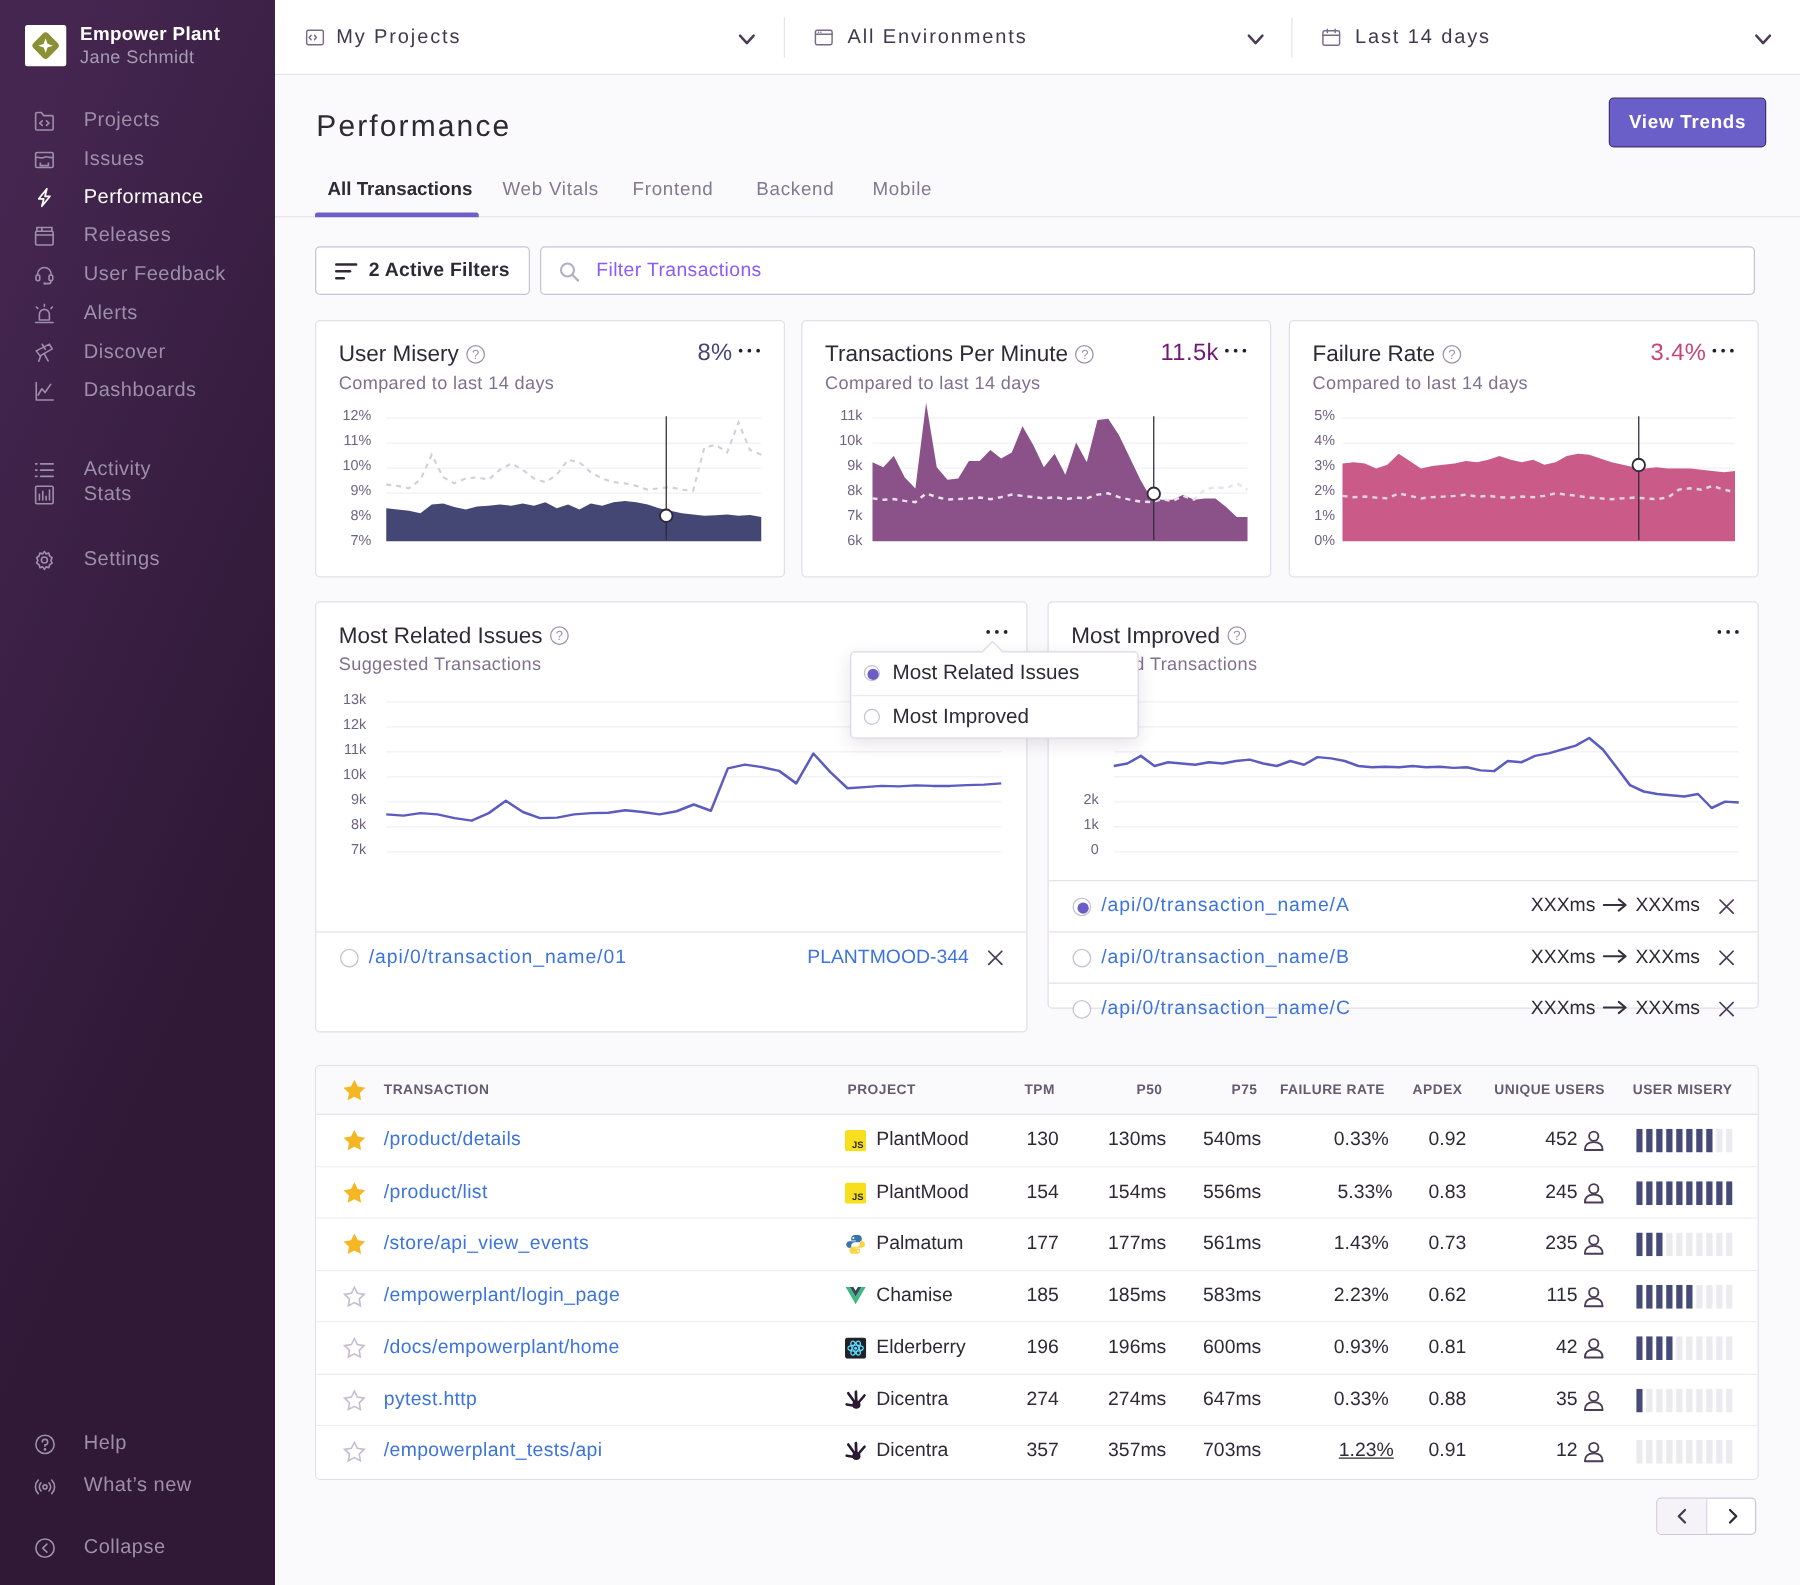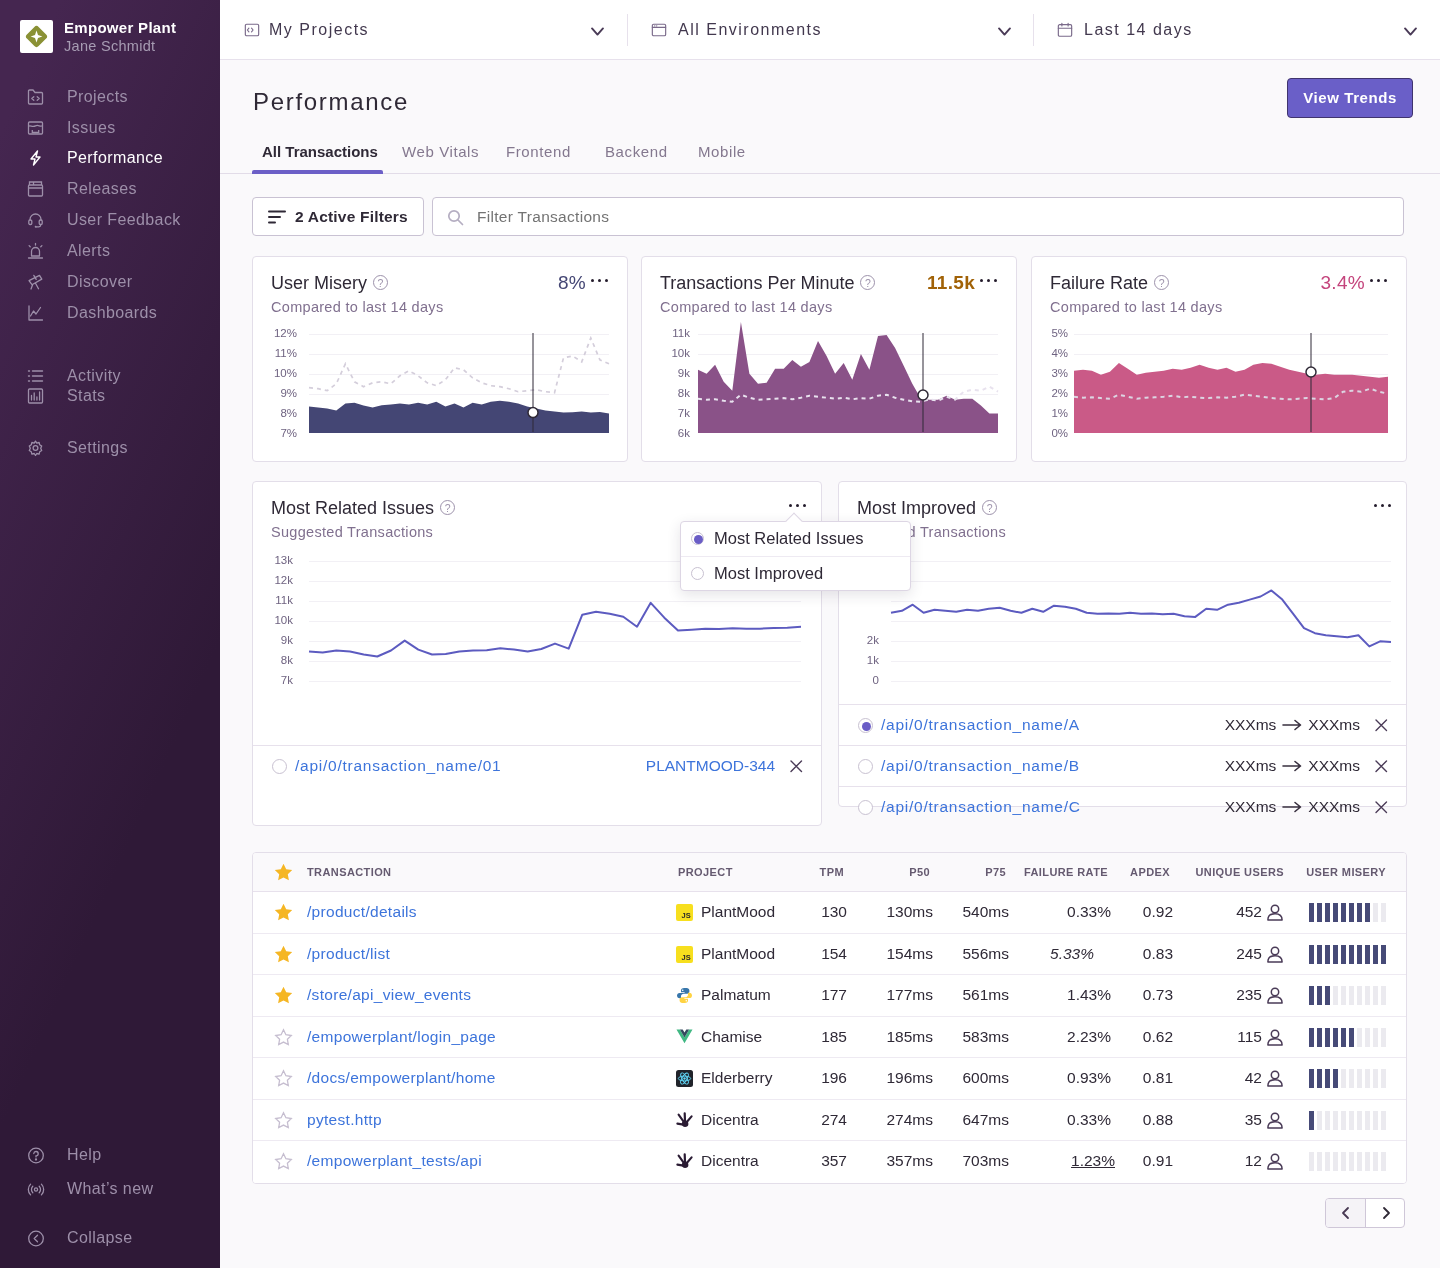--- a/index.html
+++ b/index.html
@@ -41,21 +41,21 @@
 #tabunderline { position:absolute; left:32px; bottom:0; width:131px; height:4px; background:#6c5fc7; border-radius:2px 2px 0 0; }
 
 
 #content { position:absolute; left:220px; top:174px; width:1220px; height:1094px; background:#faf9fb; }
 
 #filterbtn { position:absolute; left:32px; top:23px; width:172px; height:39px; background:#fff;
   border:1px solid #c9c2d3; border-radius:4px; font-size:15.5px; letter-spacing:.2px; font-weight:bold; color:#2f2936; }
 #filterbtn .ftxt { position:absolute; left:42px; top:10px; }
 #searchbox { position:absolute; left:212px; top:23px; width:972px; height:39px; background:#fff;
   border:1px solid #c9c2d3; border-radius:4px; }
-#searchbox .ph { position:absolute; left:44px; top:10px; font-size:15.5px; letter-spacing:.3px; color:#737373; }
+#searchbox .ph { position:absolute; left:44px; top:10px; font-size:15.5px; letter-spacing:.3px; color:#8b5cf6; }
 
 
 .card { position:absolute; background:#fff; border:1px solid #e3dee9; border-radius:4px; }
 .ctitle { position:absolute; left:18px; top:16px; font-size:18px; color:#2f2936; }
 .csub { position:absolute; left:18px; top:42px; font-size:14.5px; letter-spacing:.3px; color:#80708f; }
 .cval { position:absolute; top:15px; font-size:19px; letter-spacing:.3px; }
 .cdots { position:absolute; top:22px; height:3px; }
 .cdots i { display:block; float:left; width:3px; height:3px; border-radius:50%; background:#241c2c; margin-left:4px; }
 .qicon { display:inline-block; width:15px; height:15px; border:1px solid #9d92ab; border-radius:50%;
   color:#9d92ab; font-size:10.5px; line-height:14.5px; text-align:center; vertical-align:2px; margin-left:6px; }
@@ -329,21 +329,21 @@
       <svg style="position:absolute;left:56px;top:62px;overflow:visible;" width="300" height="114" viewBox="0 0 300 114">
       <path d="M0.0,87.6 L9.1,88.6 L18.2,89.6 L27.3,91.6 L36.4,84.6 L45.5,83.7 L54.5,86.6 L63.6,88.6 L72.7,86.2 L81.8,85.6 L90.9,84.6 L100.0,85.6 L109.1,83.7 L118.2,85.6 L127.3,82.7 L136.4,87.6 L145.5,84.6 L154.5,88.6 L163.6,83.7 L172.7,85.6 L181.8,82.7 L190.9,81.7 L200.0,82.7 L209.1,84.6 L218.2,87.6 L227.3,89.6 L236.4,91.6 L245.5,92.6 L254.5,93.6 L263.6,93.2 L272.7,92.6 L281.8,93.6 L290.9,93.0 L300.0,94.6 L300.0,114 L0.0,114 Z" fill="#444674"></path>
       <path d="M0.0,68.7 L9.1,69.7 L18.2,71.7 L27.3,64.8 L36.4,44.8 L45.5,62.8 L54.5,67.7 L63.6,63.8 L72.7,62.8 L81.8,64.8 L90.9,56.8 L100.0,51.8 L109.1,56.8 L118.2,63.8 L127.3,66.7 L136.4,60.8 L145.5,48.8 L154.5,50.8 L163.6,58.8 L172.7,63.8 L181.8,66.7 L190.9,67.7 L200.0,69.7 L209.1,72.7 L218.2,71.7 L227.3,70.7 L236.4,72.7 L245.5,73.7 L254.5,38.9 L263.6,36.9 L272.7,42.9 L281.8,19.0 L290.9,40.9 L300.0,44.8" class="dash" stroke="#d4cedb" stroke-width="1.7"></path>
       <line x1="224" y1="14" x2="224" y2="113" stroke="#2f2936" stroke-width="1"></line>
       <circle cx="224" cy="93.6" r="5" fill="#fff" stroke="#2f2936" stroke-width="1.5"></circle>
     </svg>
   </div>
   <div class="card" style="left:421px;top:82px;width:376px;height:206px;">
     <div class="ctitle">Transactions Per Minute<span class="qicon">?</span></div>
     <div class="csub">Compared to last 14 days</div>
-    <div class="cval" style="right:41px;color:#a16207;font-weight:bold;">11.5k</div>
+    <div class="cval" style="right:41px;color:#701a75;">11.5k</div>
     <div class="cdots" style="right:19px;">
         <i></i>
         <i></i>
         <i></i>
       </div>
     <div class="gridline" style="left:56px;top:77px;width:300px;"></div>
       <div class="gridline" style="left:56px;top:97px;width:300px;"></div>
       <div class="gridline" style="left:56px;top:117px;width:300px;"></div>
       <div class="gridline" style="left:56px;top:137px;width:300px;"></div>
       <div class="gridline" style="left:56px;top:157px;width:300px;"></div>
@@ -538,21 +538,21 @@
           </svg></span>
     <a class="tcell tlink" style="left:54px;">/product/list</a>
     <span style="position:absolute;left:423px;top:12px;"><svg width="17" height="17" viewBox="0 0 17 17">
             <rect width="17" height="17" rx="2" fill="#f7df1e"></rect>
             <text x="14.8" y="14.2" font-family="Liberation Sans" font-size="7.5" font-weight="bold" fill="#2a2a2a" text-anchor="end">JS</text>
           </svg></span>
     <span class="tcell" style="left:448px;">PlantMood</span>
     <span class="tcell" style="right:559px;">154</span>
     <span class="tcell" style="right:473px;">154ms</span>
     <span class="tcell" style="right:397px;">556ms</span>
-    <span class="tcell" style="right:312px;font-style:italic;">5.33%</span>
+    <span class="tcell" style="right:292px;">5.33%</span>
     <span class="tcell" style="right:233px;">0.83</span>
     <span class="tcell" style="right:144px;">245</span>
     <span style="position:absolute;right:121px;top:11px;"><svg width="20" height="19" viewBox="0 0 20 19">
             <circle cx="10" cy="6" r="3.7" fill="none" stroke="#4a3b57" stroke-width="1.5"></circle>
             <path d="M2.9 17 C2.9 12.6 6 10.7 10 10.7 C14 10.7 17.1 12.6 17.1 17 Z" fill="none" stroke="#4a3b57" stroke-width="1.5" stroke-linejoin="round"></path>
           </svg></span>
     <svg width="77" height="19" viewBox="0 0 77 19" style="position:absolute;right:20px;top:11px;">
           <rect x="0" y="0" width="5" height="19" fill="#464a77"></rect>
           <rect x="8" y="0" width="5" height="19" fill="#464a77"></rect>
           <rect x="16" y="0" width="5" height="19" fill="#464a77"></rect>

